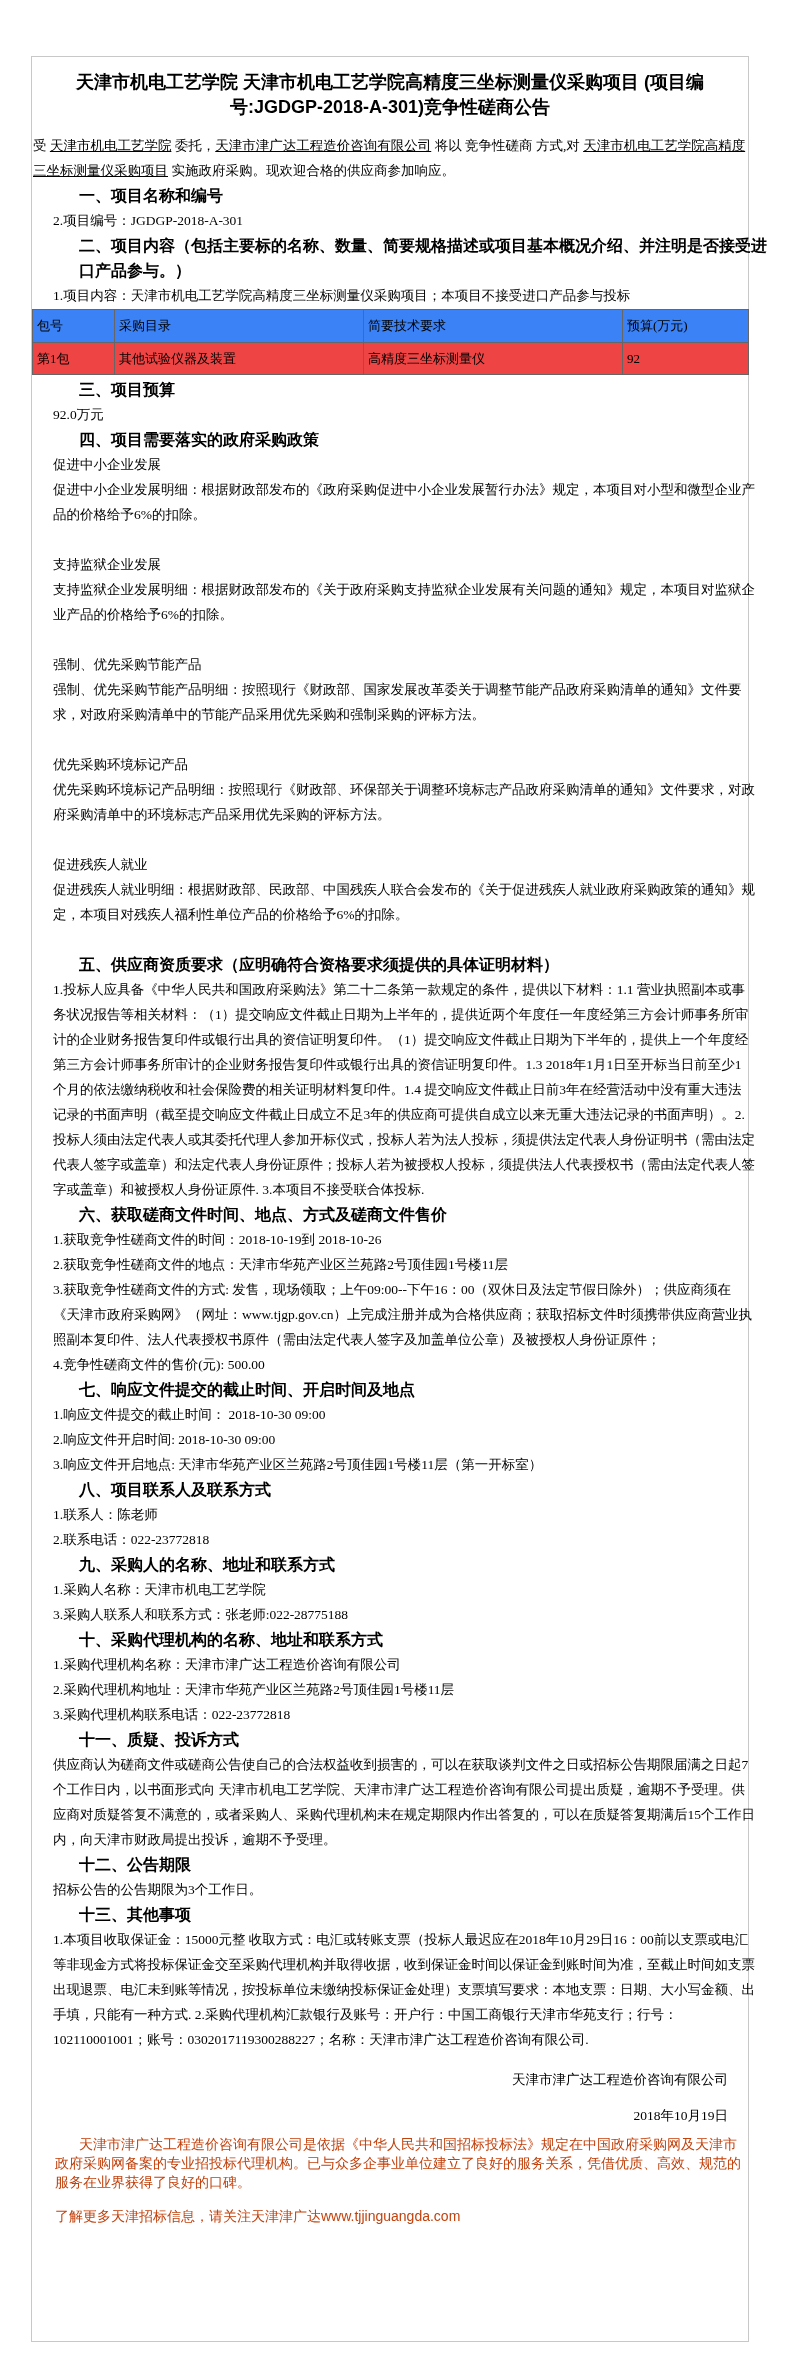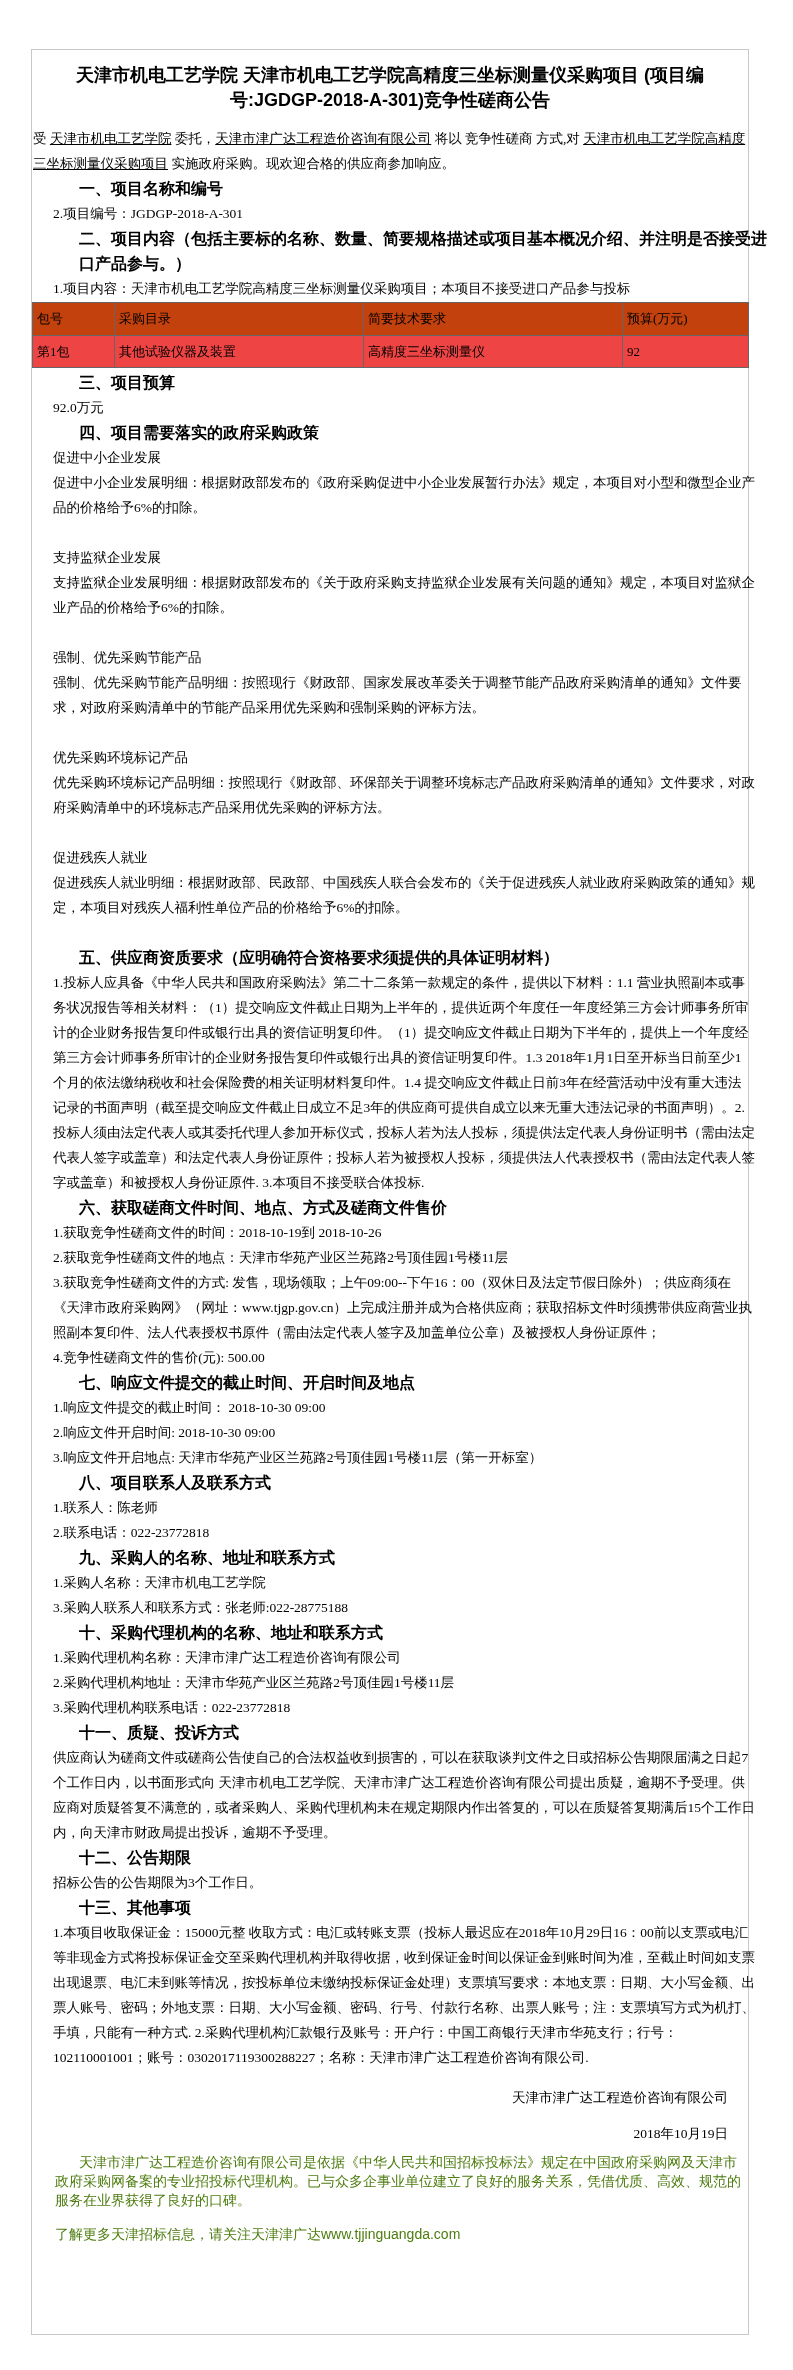--- a/index.html
+++ b/index.html
@@ -1,41 +1,41 @@
 <!DOCTYPE html>
 <html><head>
 <meta charset="utf-8">
 <style>
   html, body { margin:0; padding:0; background:#ffffff; }
   .page { position:relative; width:793px; height:2370px; background:#ffffff; overflow:hidden;
           font-family:"Liberation Serif", serif; color:#000; }
-  .box { position:absolute; left:31px; top:49px; width:718px; height:2286px;
+  .box { position:absolute; left:31px; top:56px; width:718px; height:2286px;
          border:1px solid #c8c8c8; box-sizing:border-box; padding:0 1px; }
   .title { margin-top:12.5px; text-align:center; font-family:"Liberation Sans", sans-serif;
            font-weight:bold; font-size:18px; line-height:25px; }
   .title div { white-space:nowrap; height:25px; }
   .intro { margin-top:13px; font-size:13.5px; line-height:25px; }
   .intro .row { height:25px; white-space:nowrap; }
   .u { text-decoration:underline; }
   .h { font-family:"Liberation Serif", serif; font-weight:bold; font-size:16px;
        line-height:25px; height:25px; white-space:nowrap;padding-left:46px; }
   .ln { font-size:13.5px; line-height:25px; height:25px; white-space:nowrap; }
   .ind { padding-left:20px; }
   .blank { height:25px; }
   table.pkg { width:716px; margin:1.5px 0 1.5px -1px; border-collapse:collapse; table-layout:fixed;
               font-size:13px; }
   table.pkg td, table.pkg th { border:1px solid #666; padding:0 0 0 4px; text-align:left;
               font-weight:normal; white-space:nowrap; overflow:hidden; }
-  table.pkg tr.head th { height:32px; background:#c2410c; }
+  table.pkg tr.head th { height:32px; background:#3b82f6; }
   table.pkg tr.body td { height:31px; background:#ef4444; }
   .sig { text-align:right; padding-right:19px; font-size:13.5px; line-height:25px; height:25px; white-space:nowrap; }
   .sig.company { margin-top:15px; }
   .sig.date { margin-top:11px; }
   .footer { margin-top:7px; margin-left:22px; width:686px; font-family:"Liberation Sans", sans-serif;
-            font-size:14px; line-height:19px; color:#4d7c0f; }
+            font-size:14px; line-height:19px; color:#c2410c; }
   .footer .fl { height:19px; white-space:nowrap; }
   .footer .fl.first { padding-left:24px; }
   .footer .follow { margin-top:15px; height:19px; white-space:nowrap; }
 </style>
 </head>
 <body>
 
 <div class="page">
   <div class="box">
 
@@ -146,21 +146,20 @@
     <div class="ln ind">应商对质疑答复不满意的，或者采购人、采购代理机构未在规定期限内作出答复的，可以在质疑答复期满后15个工作日</div>
     <div class="ln ind">内，向天津市财政局提出投诉，逾期不予受理。</div>
 
     <div class="h">十二、公告期限</div>
     <div class="ln ind">招标公告的公告期限为3个工作日。</div>
 
     <div class="h">十三、其他事项</div>
     <div class="ln ind">1.本项目收取保证金：15000元整 收取方式：电汇或转账支票（投标人最迟应在2018年10月29日16：00前以支票或电汇</div>
     <div class="ln ind">等非现金方式将投标保证金交至采购代理机构并取得收据，收到保证金时间以保证金到账时间为准，至截止时间如支票</div>
     <div class="ln ind">出现退票、电汇未到账等情况，按投标单位未缴纳投标保证金处理）支票填写要求：本地支票：日期、大小写金额、出</div>
-    <div class="ln ind">票人账号、密码；外地支票：日期、大小写金额、密码、行号、付款行名称、出票人账号；注：支票填写方式为机打、</div>
     <div class="ln ind">手填，只能有一种方式. 2.采购代理机构汇款银行及账号：开户行：中国工商银行天津市华苑支行；行号：</div>
     <div class="ln ind">102110001001；账号：0302017119300288227；名称：天津市津广达工程造价咨询有限公司.</div>
 
     <div class="sig company">天津市津广达工程造价咨询有限公司</div>
     <div class="sig date">2018年10月19日</div>
 
     <div class="footer">
       <div class="fl first">天津市津广达工程造价咨询有限公司是依据《中华人民共和国招标投标法》规定在中国政府采购网及天津市</div>
       <div class="fl">政府采购网备案的专业招投标代理机构。已与众多企事业单位建立了良好的服务关系，凭借优质、高效、规范的</div>
       <div class="fl">服务在业界获得了良好的口碑。</div>

